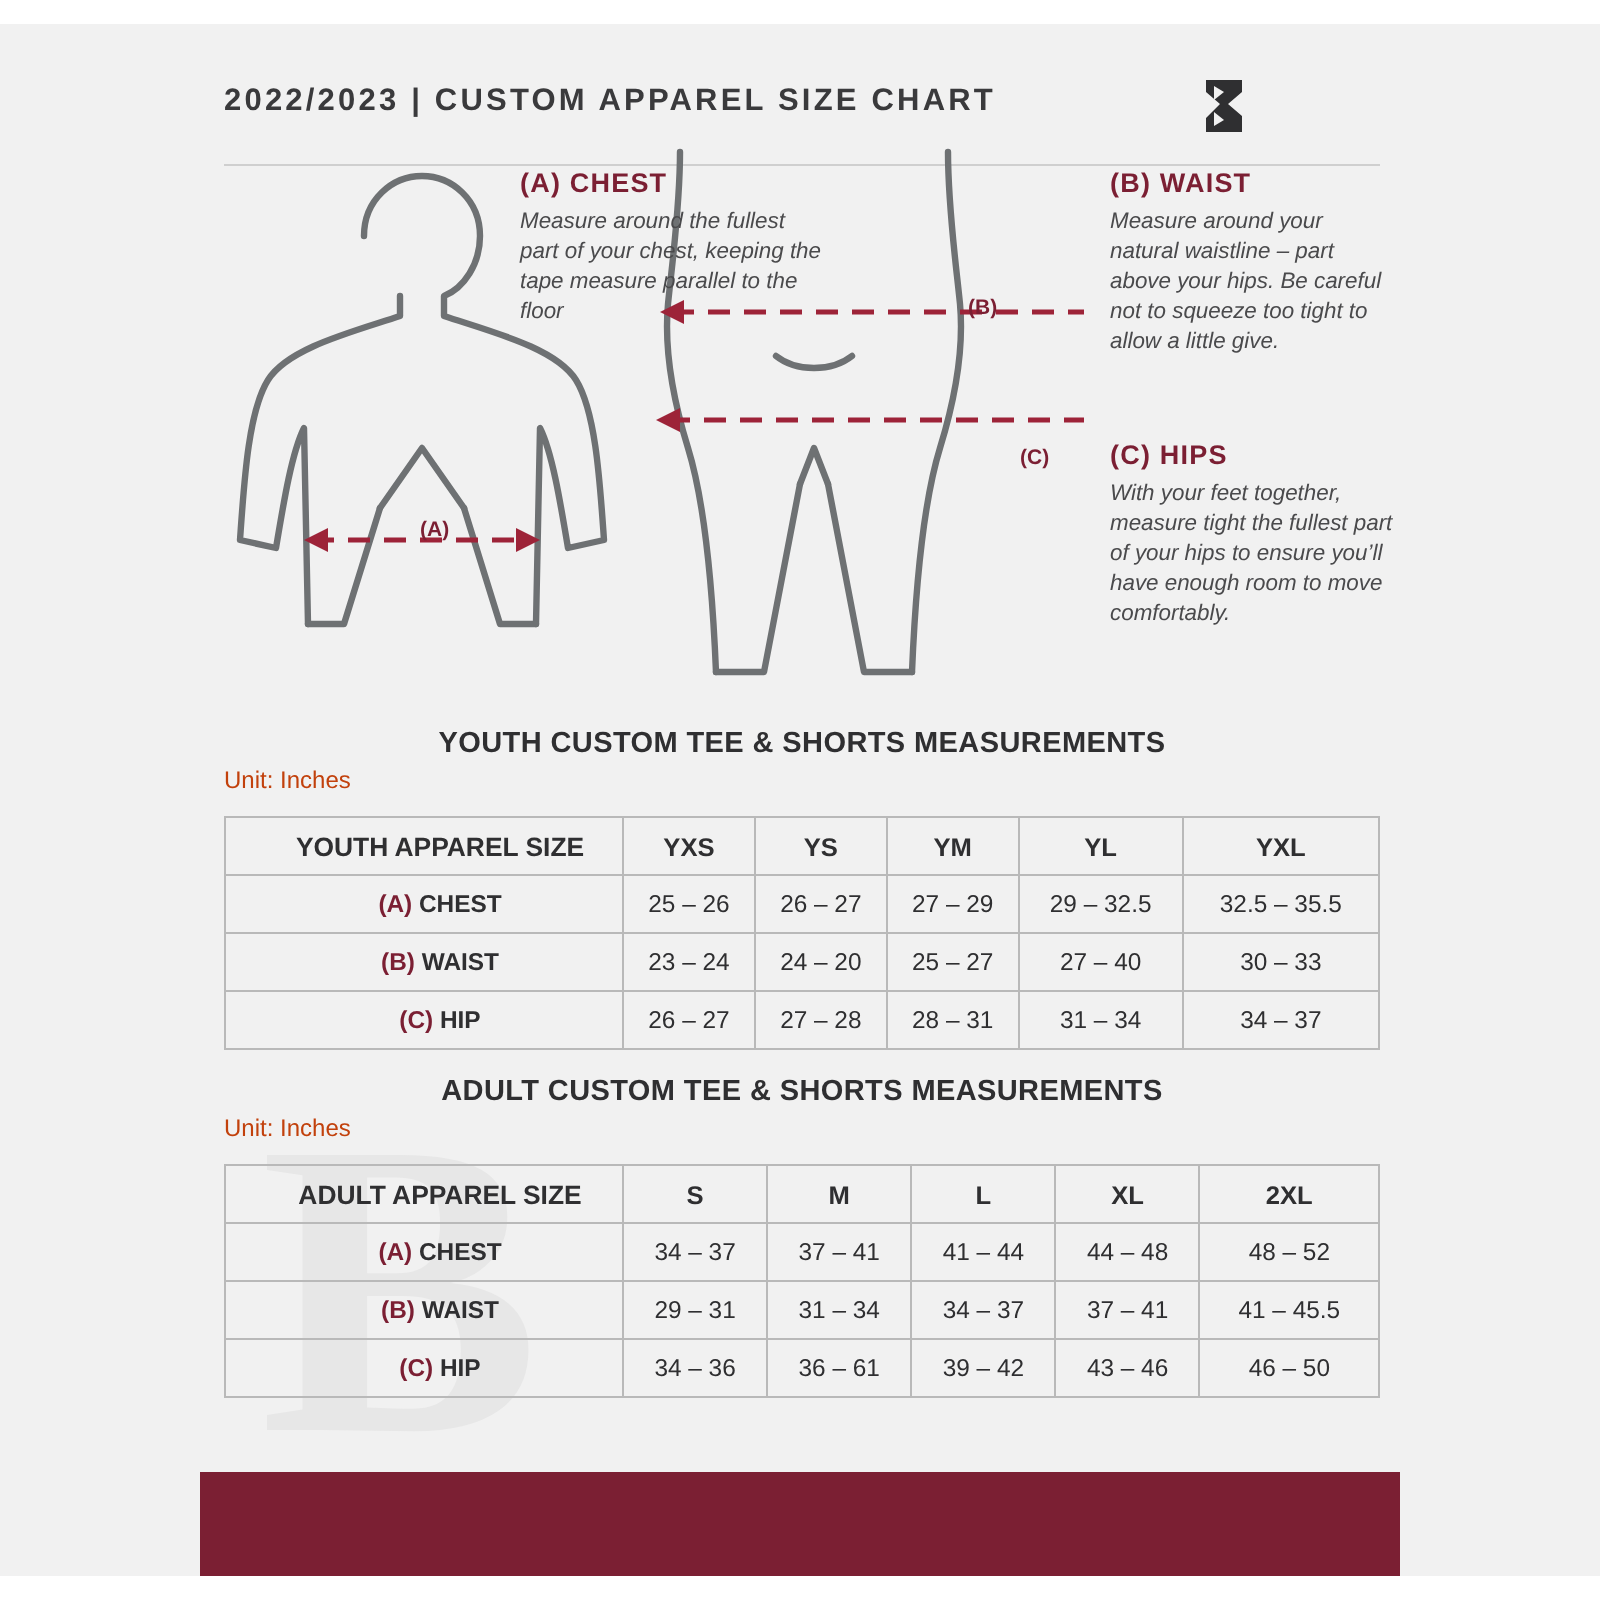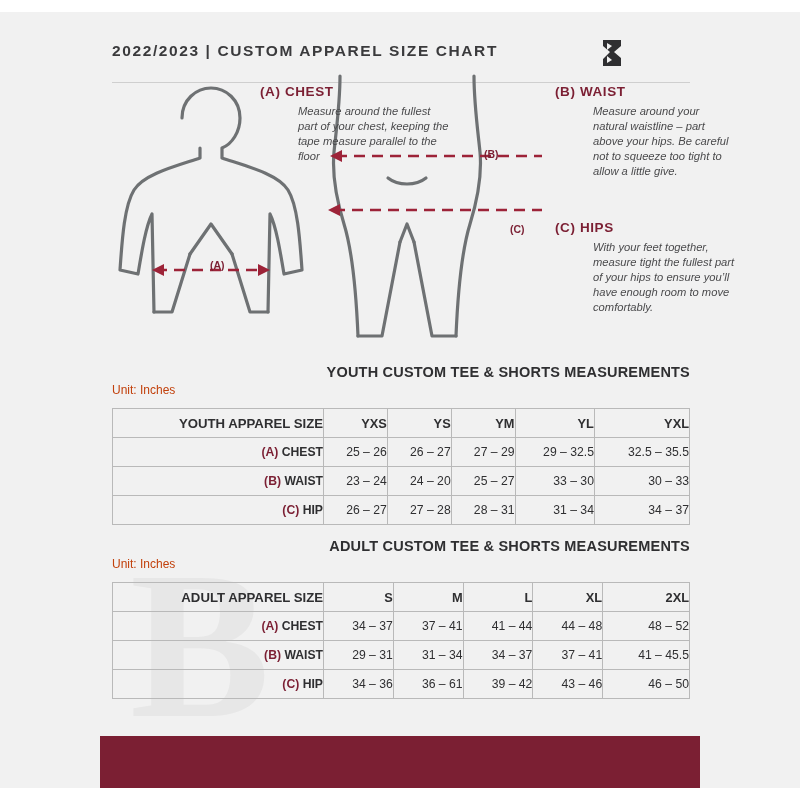--- a/index.html
+++ b/index.html
@@ -97,21 +97,20 @@
     font-weight: bold;
     letter-spacing: 0.6px;
     color: #7b1f33;
   }
   .callout-body {
     position: absolute;
     font-size: 11.2px;
     line-height: 1.35;
     font-style: italic;
     color: #4a4a4c;
-    margin-left: 38px;
   }
   .chest-title { left: 148px; top: 10px; }
   .chest-body  { left: 148px; top: 30px; width: 152px; }
   .waist-title { left: 443px; top: 10px; }
   .waist-body  { left: 443px; top: 30px; width: 140px; }
   .hips-title  { left: 443px; top: 146px; }
   .hips-body   { left: 443px; top: 166px; width: 145px; }
 
   .marklabel {
     position: absolute;
@@ -126,21 +125,21 @@
   
   .section {
     position: absolute;
     left: 112px;
     width: 578px;
   }
   .sec-youth { top: 364px; }
   .sec-adult { top: 538px; }
 
   .sec-title {
-    text-align: right;
+    text-align: center;
     font-size: 14.5px;
     font-weight: bold;
     color: #2f2f31;
     letter-spacing: 0.2px;
   }
   .sec-unit {
     text-align: left;
     font-size: 12px;
     color: #c2410c;
     margin-top: 3px;
@@ -148,26 +147,26 @@
   table {
     border-collapse: collapse;
     width: 578px;
     margin-top: 11px;
   }
   th, td {
     border: 1px solid #b9b9b9;
     height: 28px;
     font-size: 12.2px;
     color: #2f2f31;
-    text-align: right;
+    text-align: center;
     padding: 0;
   }
   th.firstcol, td.firstcol {
-    text-align: right;
-    padding-left: 28px;
+    text-align: center;
+    padding-left: 16px;
     width: 182px;
   }
   th { font-weight: bold; font-size: 12.8px; }
   th.sizehead { font-size: 13.2px; }
   td.rowlabel { font-weight: bold; }
   .tag { color: #7b1f33; font-weight: bold; }
 
   
   .footer-band {
     position: absolute;
@@ -284,21 +283,21 @@
           <td>32.5 – 35.5</td>
         </tr>
         <tr>
           <td class="firstcol rowlabel">
             <span class="tag">(B)</span>
             <span>WAIST</span>
           </td>
           <td>23 – 24</td>
           <td>24 – 20</td>
           <td>25 – 27</td>
-          <td>33 – 30</td>
+          <td>27 – 40</td>
           <td>30 – 33</td>
         </tr>
         <tr>
           <td class="firstcol rowlabel">
             <span class="tag">(C)</span>
             <span>HIP</span>
           </td>
           <td>26 – 27</td>
           <td>27 – 28</td>
           <td>28 – 31</td>

